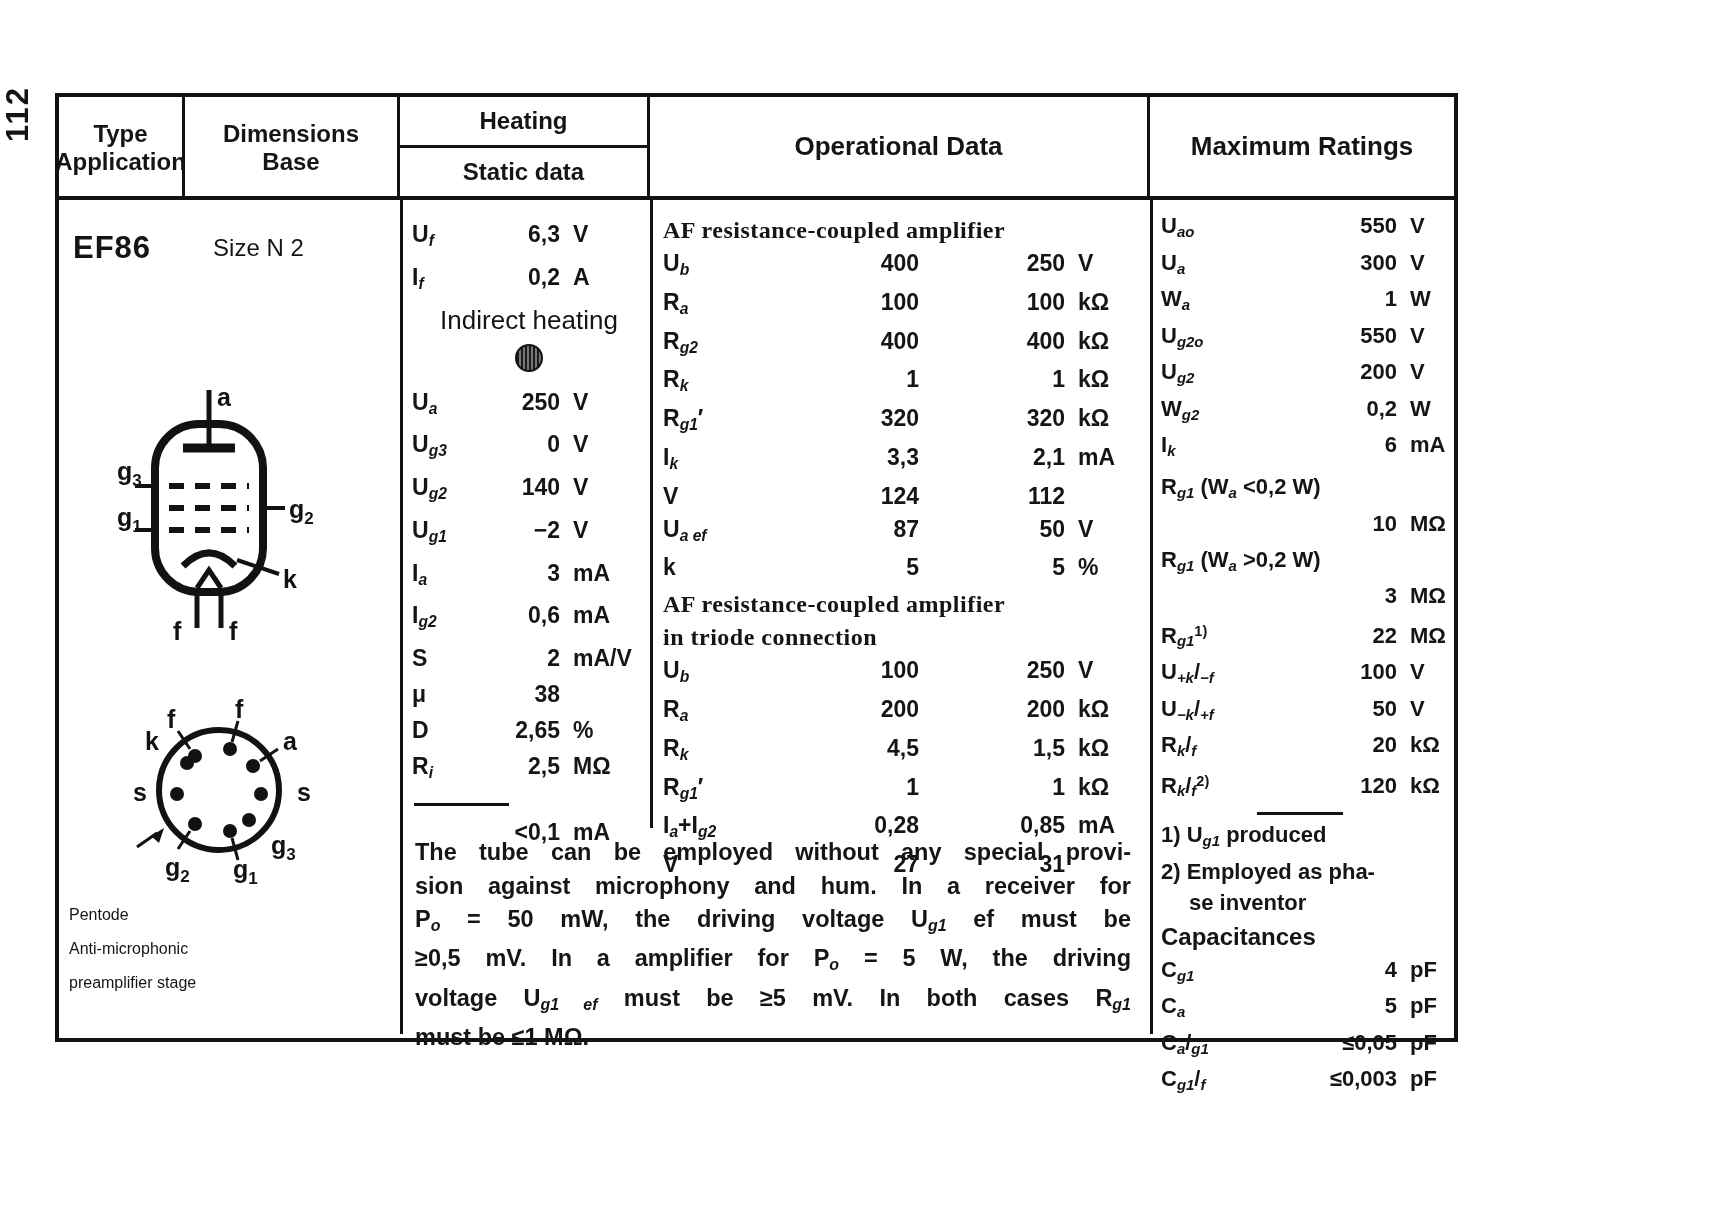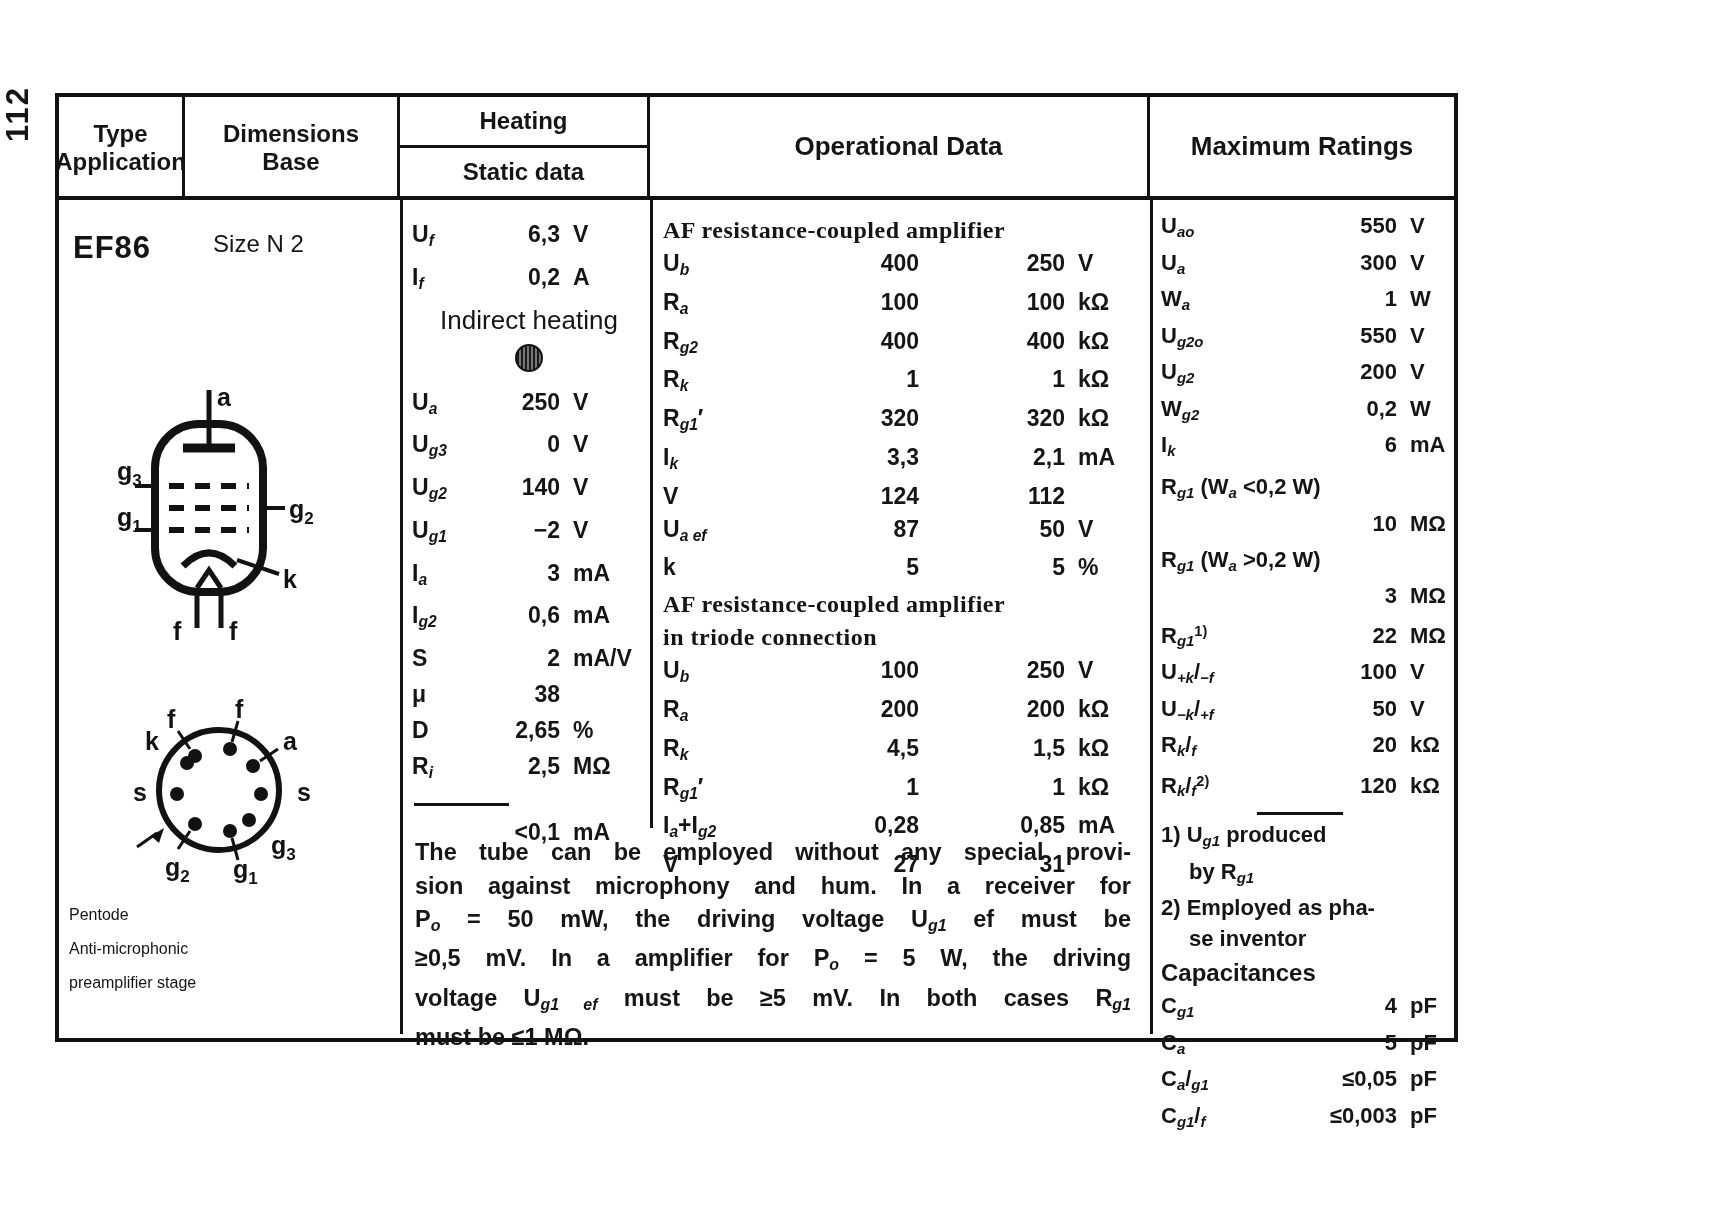--- a/index.html
+++ b/index.html
@@ -21,21 +21,21 @@
   .hc.big{font-size:26px;}
   
   .tbody{position:relative;height:834px;}
   .vl{position:absolute;top:0;width:3px;background:#121212;}
   #vl1{left:341px;height:834px;}
   #vl2{left:591px;height:628px;}
   #vl3{left:1091px;height:834px;}
   .blk{position:absolute;}
   
   #type-blk{left:0;top:0;width:341px;height:834px;}
-  .type-row{display:flex;align-items:flex-start;padding:30px 0 0 14px;}
+  .type-row{display:flex;align-items:center;padding:30px 0 0 14px;}
   .tube-name{font-size:31px;font-weight:700;letter-spacing:1px;}
   .tube-size{font-size:24px;margin-left:62px;}
   .app-lines{position:absolute;left:10px;top:698px;font-size:16px;line-height:34px;}
   svg.diagram{position:absolute;}
   #tube-svg{left:58px;top:182px;}
   #base-svg{left:48px;top:498px;}
   svg .st{stroke:#121212;fill:none;}
   svg text{fill:#121212;font-family:"Liberation Sans",sans-serif;font-weight:700;font-size:25px;}
   svg text .ss{font-size:17px;}
   
@@ -425,21 +425,20 @@
             </div>
             <div class="row max">
               <span class="lbl"><span>R</span><sub>k</sub><span>/</span><sub>f</sub><sup>2)</sup></span>
               <span class="val">120</span>
               <span class="unit">kΩ</span>
             </div>
           </div>
         <div class="dash-rule"></div>
         <div>
             <div class="rich-line"><span>1) U</span><sub>g1</sub><span> produced</span></div>
-            <div class="rich-line indent"><span>by R</span><sub>g1</sub></div>
             <div class="rich-line"><span>2) Employed as pha-</span></div>
             <div class="rich-line indent"><span>se inventor</span></div>
           </div>
         <div class="cap-title">Capacitances</div>
         <div>
             <div class="row max">
               <span class="lbl"><span>C</span><sub>g1</sub></span>
               <span class="val">4</span>
               <span class="unit">pF</span>
             </div>

